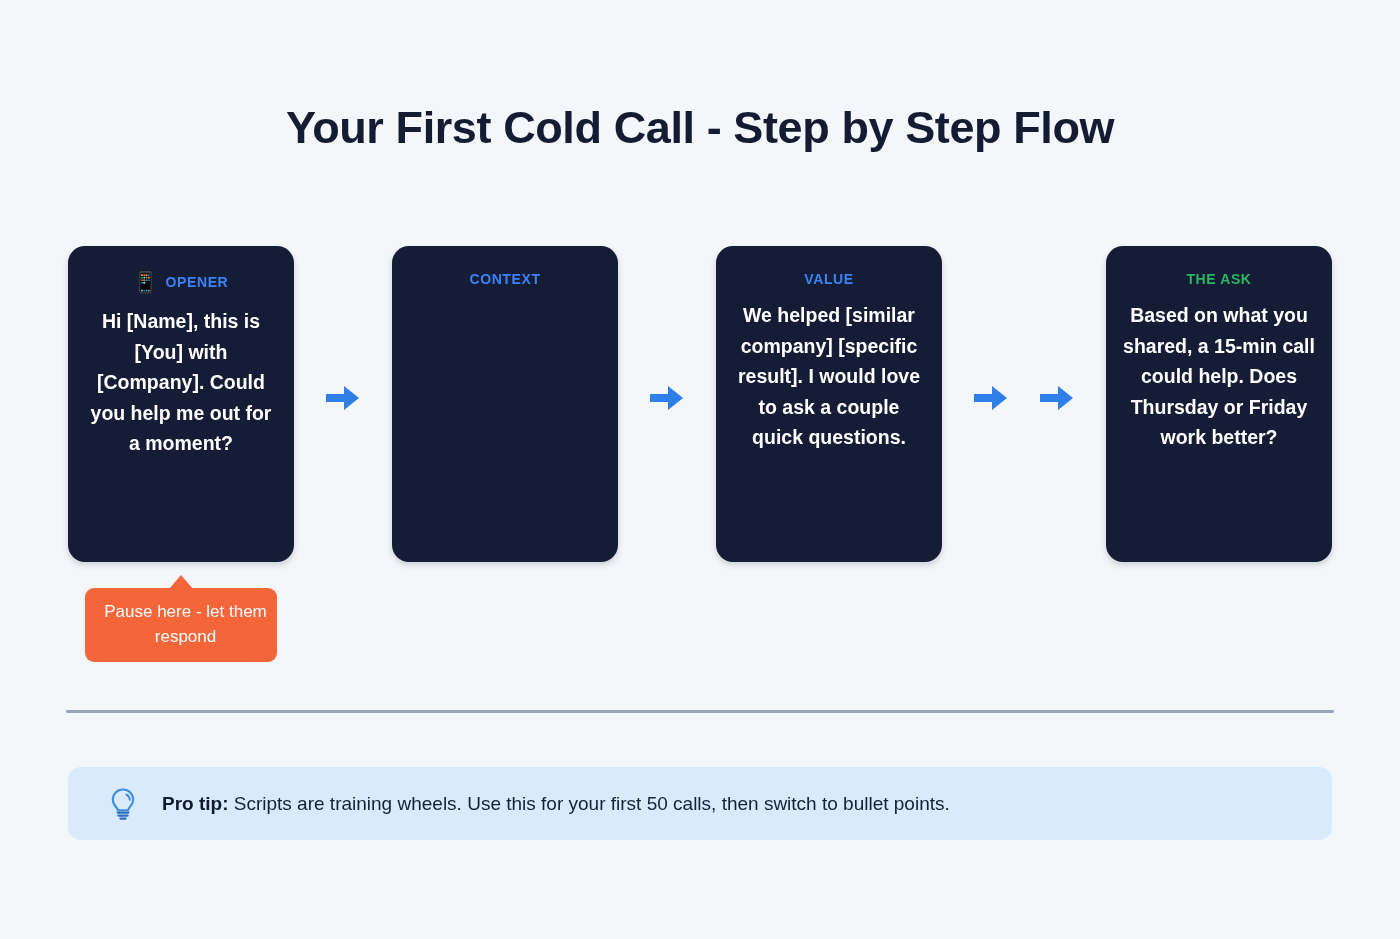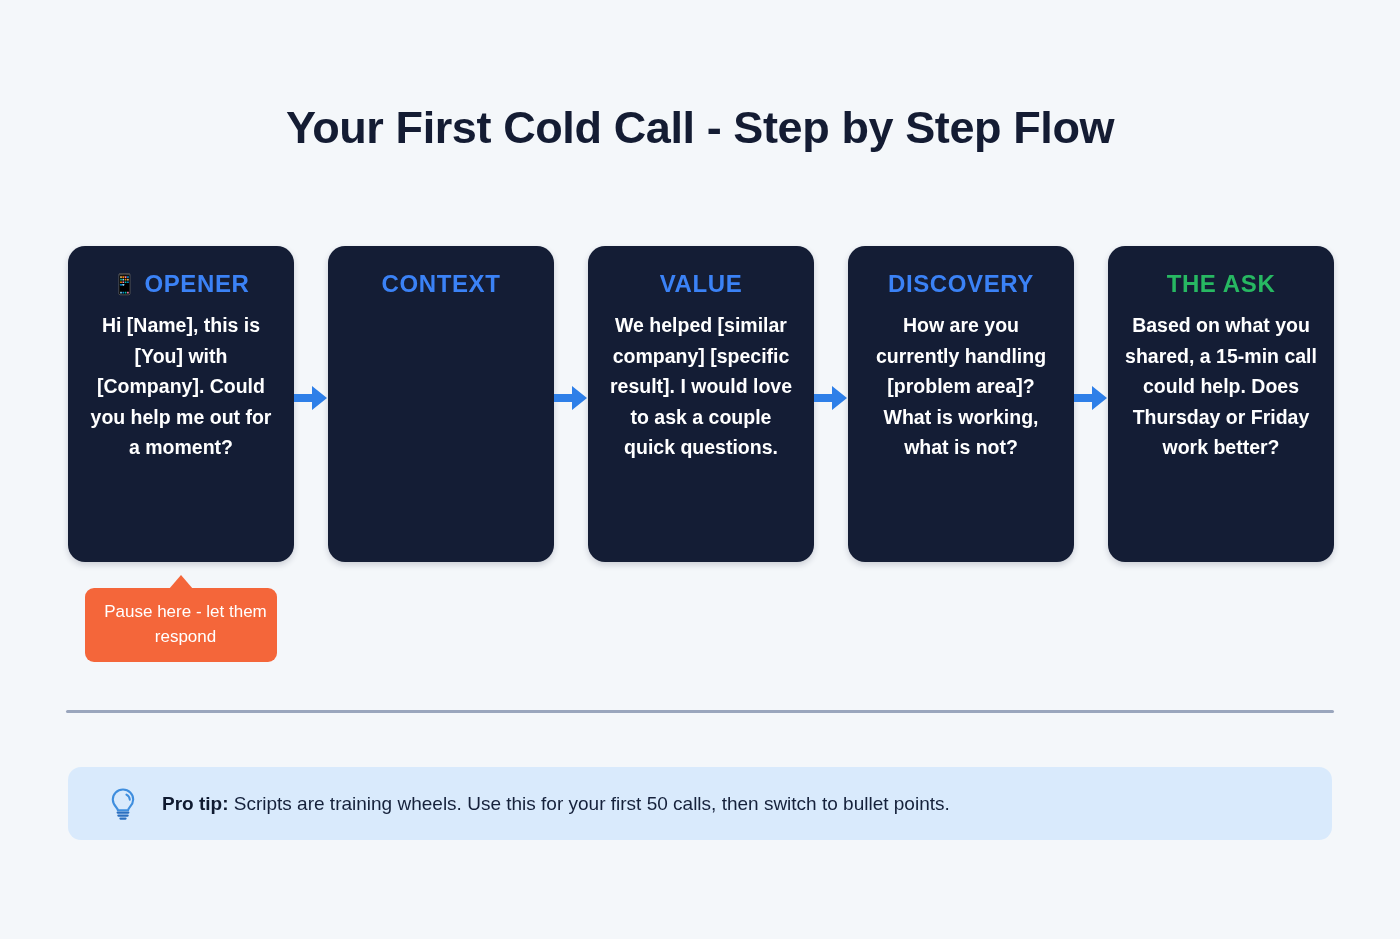--- a/index.html
+++ b/index.html
@@ -74,21 +74,21 @@
     line-height: 1;
   }
 
   .step-emoji {
     font-size: 20px;
     line-height: 1;
     display: inline-block;
   }
 
   .step-label {
-    font-size: 24px;
+    font-size: 14px;
     font-weight: bold;
     letter-spacing: 0.6px;
     white-space: nowrap;
   }
 
   .label-blue { color: #3b82f6; }
   .label-green { color: #27b862; }
 
   .step-body {
     font-size: 19.5px;
@@ -221,26 +221,20 @@
       </div>
       <div class="step-body">We helped [similar company] [specific result]. I would love to ask a couple quick questions.</div>
     </div>
 
     <div class="arrow">
       <svg width="34" height="30" viewBox="0 0 34 30">
         <path d="M0 11 L18 11 L18 3 L33 15 L18 27 L18 19 L0 19 Z" fill="#2e7fe8"></path>
       </svg>
     </div>
 
-    <div class="step-card">
-      <div class="step-head">
-        <span class="step-label label-blue">DISCOVERY</span>
-      </div>
-      <div class="step-body">How are you currently handling [problem area]? What is working, what is not?</div>
-    </div>
 
     <div class="arrow">
       <svg width="34" height="30" viewBox="0 0 34 30">
         <path d="M0 11 L18 11 L18 3 L33 15 L18 27 L18 19 L0 19 Z" fill="#2e7fe8"></path>
       </svg>
     </div>
 
     <div class="step-card">
       <div class="step-head">
         <span class="step-label label-green">THE ASK</span>

